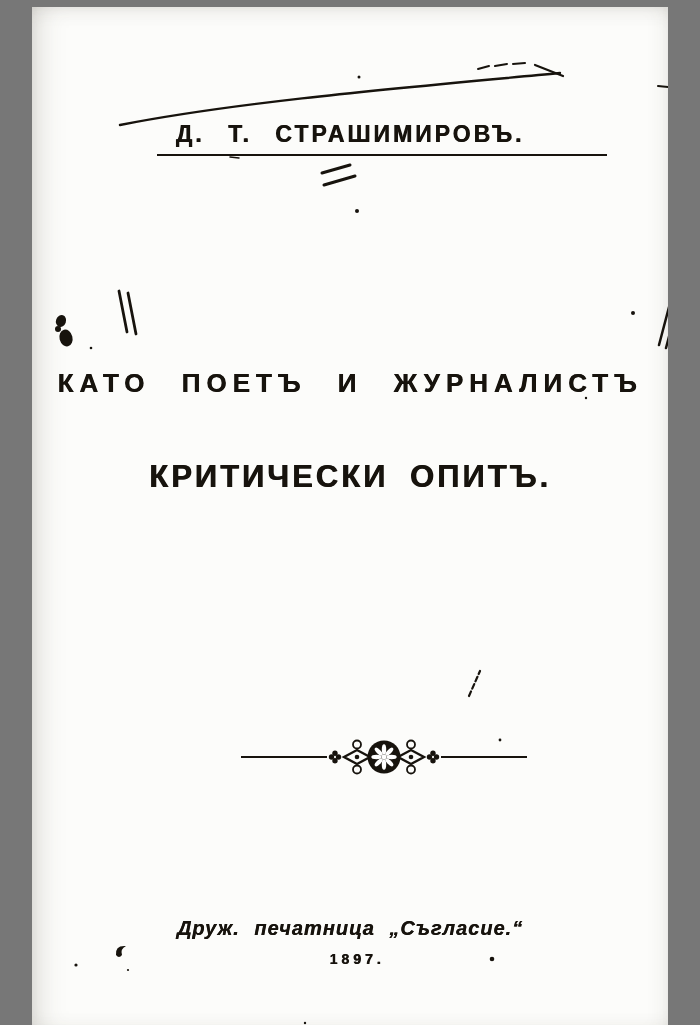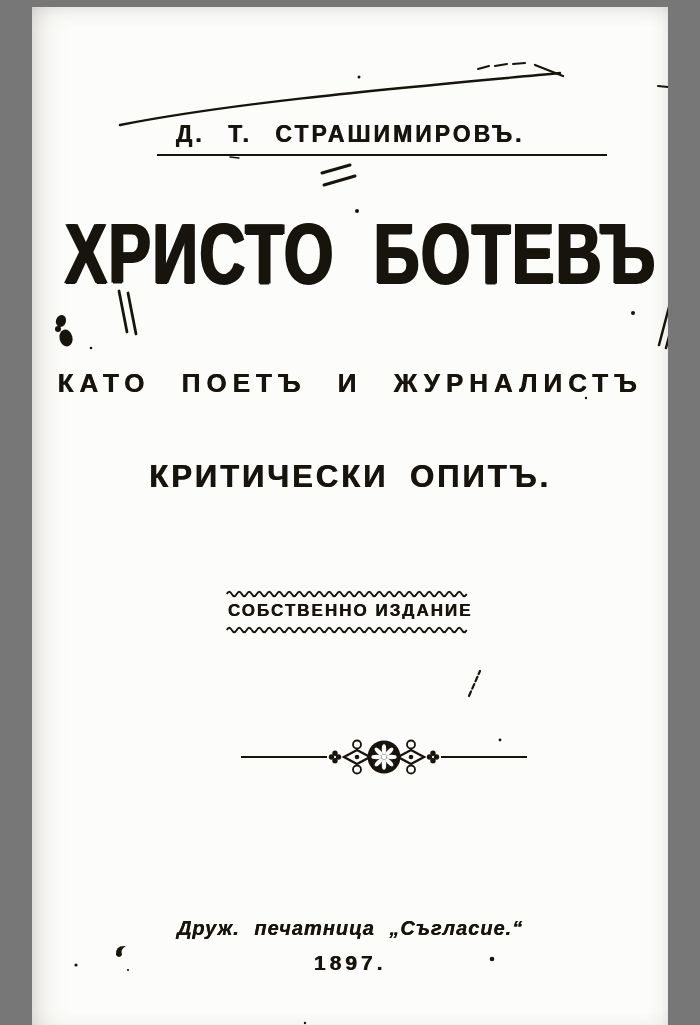--- a/index.html
+++ b/index.html
@@ -74,22 +74,23 @@
     text-shadow:.8px 0 currentColor;
   }
   .printer{
     top:910px;
     font-size:20px;font-style:italic;font-weight:bold;
     letter-spacing:1px;word-spacing:8px;
     text-shadow:.3px 0 currentColor;
   }
   .year{
     top:944px;
-    font-size:21px;font-weight:bold;letter-spacing:4px;
+    font-size:14px;font-weight:bold;letter-spacing:4px;
     text-shadow:.6px 0 currentColor;
+    padding-left:7px;
   }
   .marks{position:absolute;inset:0;pointer-events:none;z-index:5;}
 </style>
 </head>
 <body>
 
 <div class="page">
 
   <svg class="marks" width="700" height="1025" viewBox="0 0 700 1025">
     <g stroke="var(--ink)" fill="none" stroke-linecap="round">
@@ -137,36 +138,24 @@
 
   <div class="abs author">Д. Т. СТРАШИМИРОВЪ.</div>
   <div class="author-rule"></div>
   <svg class="marks" width="700" height="1025" viewBox="0 0 700 1025" style="z-index:4">
     <g stroke="var(--ink)" stroke-width="3" stroke-linecap="round" fill="none">
       <path d="M290 166 L318 158"></path>
       <path d="M292 178 L323 169"></path>
     </g>
   </svg>
 
-  <div class="abs main-title">
-    <span>ХРИСТО БОТЕВЪ</span>
-  </div>
 
   <div class="abs subtitle">КАТО ПОЕТЪ И ЖУРНАЛИСТЪ</div>
   <div class="abs genre">КРИТИЧЕСКИ ОПИТЪ.</div>
 
-  <div class="edition-block">
-    <svg class="wavy" width="248" height="10" viewBox="0 0 248 10">
-      <path d="M1 6 q2.5 -4.5 5 0 t5 0 t5 0 t5 0 t5 0 t5 0 t5 0 t5 0 t5 0 t5 0 t5 0 t5 0 t5 0 t5 0 t5 0 t5 0 t5 0 t5 0 t5 0 t5 0 t5 0 t5 0 t5 0 t5 0 t5 0 t5 0 t5 0 t5 0 t5 0 t5 0 t5 0 t5 0 t5 0 t5 0 t5 0 t5 0 t5 0 t5 0 t5 0 t5 0 t5 0 t5 0 t5 0 t5 0 t5 0 t5 0 t5 0 t5 0" fill="none" stroke="var(--ink)" stroke-width="1.8"></path>
-    </svg>
-    <div class="label">СОБСТВЕННО ИЗДАНИЕ</div>
-    <svg class="wavy" width="248" height="10" viewBox="0 0 248 10">
-      <path d="M1 6 q2.5 -4.5 5 0 t5 0 t5 0 t5 0 t5 0 t5 0 t5 0 t5 0 t5 0 t5 0 t5 0 t5 0 t5 0 t5 0 t5 0 t5 0 t5 0 t5 0 t5 0 t5 0 t5 0 t5 0 t5 0 t5 0 t5 0 t5 0 t5 0 t5 0 t5 0 t5 0 t5 0 t5 0 t5 0 t5 0 t5 0 t5 0 t5 0 t5 0 t5 0 t5 0 t5 0 t5 0 t5 0 t5 0 t5 0 t5 0 t5 0 t5 0" fill="none" stroke="var(--ink)" stroke-width="1.8"></path>
-    </svg>
-  </div>
 
   <svg class="ornament" width="290" height="40" viewBox="0 0 290 40">
     <g stroke="var(--ink)" fill="none">
       <path d="M2 20 H88" stroke-width="1.8"></path>
       <path d="M202 20 H288" stroke-width="1.8"></path>
 
       <polygon points="105,20 118,13 131,20 118,27" stroke-width="2.4"></polygon>
       <circle cx="118" cy="7.5" r="4" stroke-width="1.8"></circle>
       <circle cx="118" cy="32.5" r="4" stroke-width="1.8"></circle>
 

